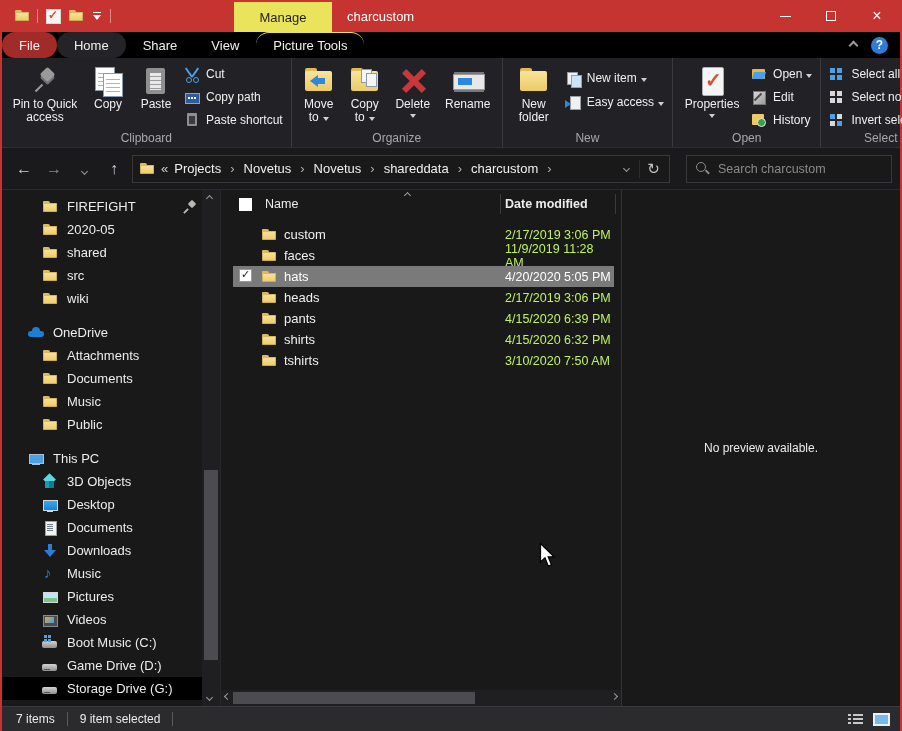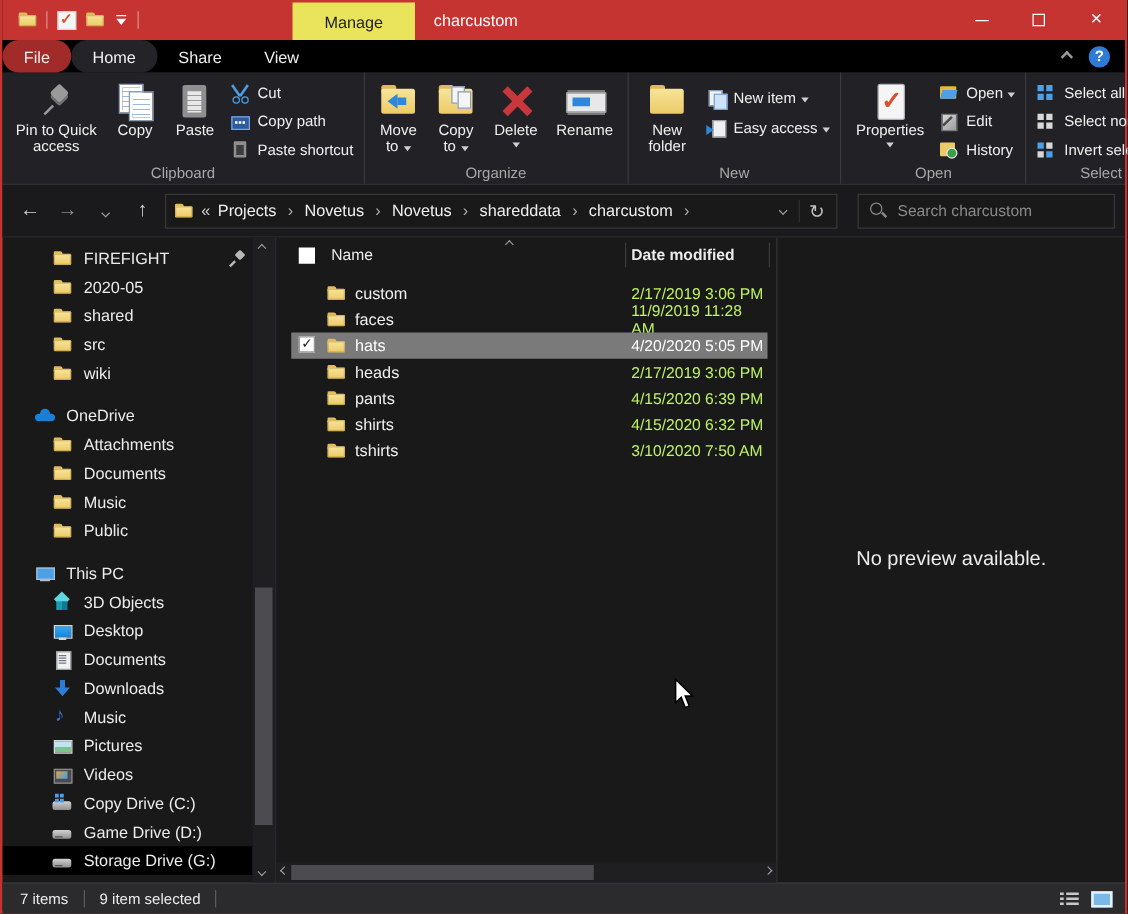--- a/index.html
+++ b/index.html
@@ -254,21 +254,21 @@
   .rowcheck::after { content:"✓"; position:absolute; left:1px; top:-2px; color:#222; font-size:11px; }
   .fname { margin-left:7px; }
   .fdate { position:absolute; left:272px; font-size:12.5px; color:#bef264; }
   .frow.sel .fdate { color:#fff; }
   .hscroll { margin-top:auto; height:16px; background:#1f1f22; position:relative; flex:none; }
   .hs-left { position:absolute; left:4px; top:4px; }
   .hs-right { position:absolute; right:4px; top:4px; }
   .hs-thumb { position:absolute; left:12px; top:2px; width:242px; height:12px; background:#4c4c50; }
 
   .preview { width:278px; display:flex; align-items:center; justify-content:center; }
-  .preview-text { font-size:16px; color:#ececec; }
+  .preview-text { font-size:12px; color:#ececec; }
 
   
   .statusbar { height:25px; background:#2b2b2e; border-top:1px solid #3a3a3e; display:flex;
     align-items:center; font-size:12px; color:#ececec; padding:0 10px 0 14px; }
   .st-sep { width:1px; height:14px; background:#5a5a5a; margin:0 12px; }
   .st-right { margin-left:auto; display:flex; align-items:center; gap:10px; }
   .sv-details { width:15px; height:13px; position:relative; }
   .sv-details::before { content:""; position:absolute; left:0; top:1px; width:3px; height:2px;
     background:#c8c8c8; box-shadow:0 4px 0 #c8c8c8, 0 8px 0 #c8c8c8; }
   .sv-details::after { content:""; position:absolute; left:5px; top:1px; width:10px; height:2px;
@@ -302,20 +302,21 @@
         </div>
       <div class="wc wc-close">×</div>
     </div>
   </div>
 
   <div class="tabrow">
     <div class="tab tab-file">File</div>
     <div class="tab tab-home">Home</div>
     <div class="tab">Share</div>
     <div class="tab">View</div>
+    <div class="tab tab-picture">Picture Tools</div>
     <div class="tabrow-right">
       <span class="cv cv-up"></span>
       <span class="help-btn">?</span>
     </div>
   </div>
 
   <div class="ribbon">
     <div class="rgroup">
       <div class="bb" style="width:78px">
         <span class="bic bic-pin"></span>
@@ -538,21 +539,21 @@
           <div class="side-item indent2">
             <span class="ic ic-picture"></span>
             <span class="side-label">Pictures</span>
           </div>
           <div class="side-item indent2">
             <span class="ic ic-video"></span>
             <span class="side-label">Videos</span>
           </div>
           <div class="side-item indent2">
             <span class="ic ic-drive-win"></span>
-            <span class="side-label">Copy Drive (C:)</span>
+            <span class="side-label">Boot Music (C:)</span>
           </div>
           <div class="side-item indent2">
             <span class="ic ic-drive"></span>
             <span class="side-label">Game Drive (D:)</span>
           </div>
           <div class="side-item indent2 hl">
             <span class="ic ic-drive"></span>
             <span class="side-label">Storage Drive (G:)</span>
           </div>
         </div>

